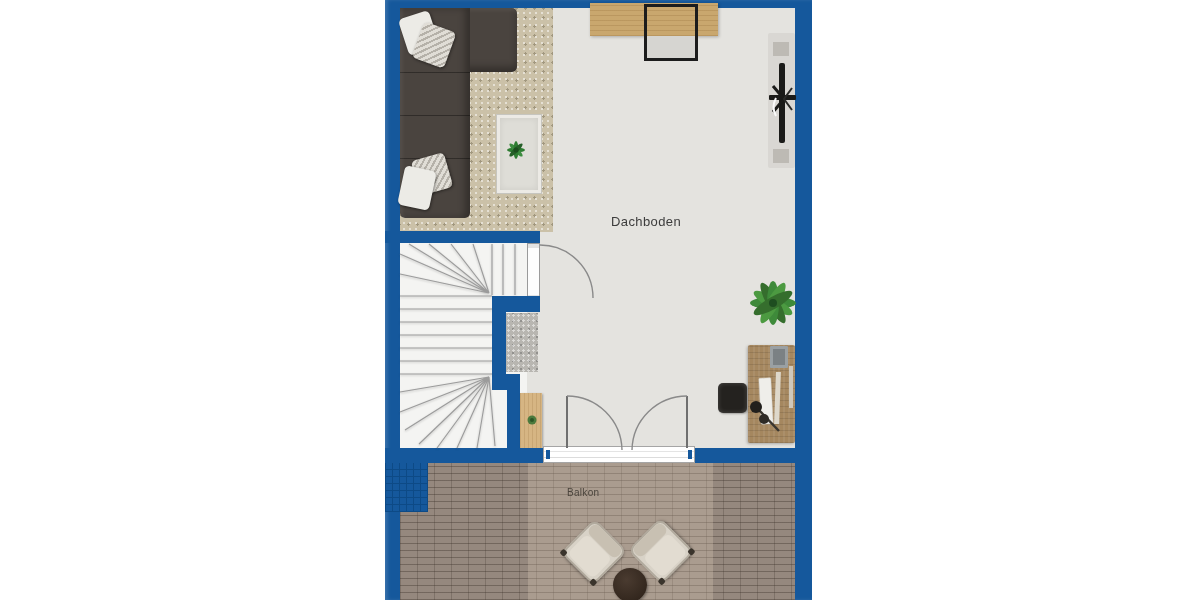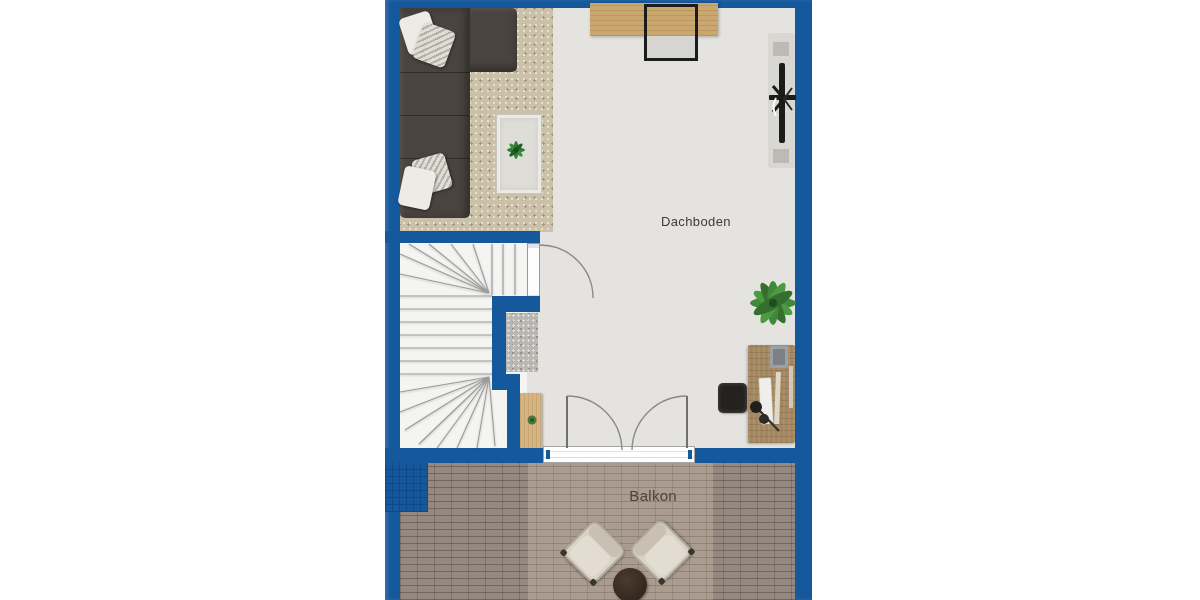--- a/index.html
+++ b/index.html
@@ -98,23 +98,23 @@
   .bchair .cushion{position:absolute;left:5px;top:16px;right:5px;bottom:4px;background:#e2dcd1;border-radius:6px;}
   .bchair .arm{position:absolute;width:6px;height:6px;background:#3a342c;border-radius:2px;bottom:-1px;}
   .bchair .arm.l{left:-1px;} .bchair .arm.r{right:-1px;}
   .bc-left{left:186px;top:528px;transform:rotate(45deg);}
   .bc-right{left:253px;top:527px;transform:rotate(-45deg);}
   .btable{left:228px;top:568px;width:34px;height:34px;border-radius:50%;
     background:radial-gradient(circle at 40% 35%,#4a3b30,var(--tableBrown,#32261d) 75%);
     box-shadow:1px 1px 3px rgba(0,0,0,.4);}
 
   
-  .room-label{color:var(--labelColor,#3c3c3c);text-align:right;}
+  .room-label{color:var(--labelColor,#3c3c3c);text-align:left;}
   .lbl-attic{left:226px;top:214px;width:120px;font-size:13px;letter-spacing:.4px;}
-  .lbl-balcony{left:212px;top:487px;width:80px;font-size:15px;color:#4a443c;letter-spacing:.3px;}
+  .lbl-balcony{left:182px;top:487px;width:80px;font-size:10px;color:#4a443c;letter-spacing:.3px;}
 
   
   .overlay{left:0;top:0;width:427px;height:600px;pointer-events:none;}
   .steps path{stroke:var(--stepLine,#9b9b9b);stroke-width:1.1;fill:none;}
   .arc path{stroke:#8a8a8a;stroke-width:1.4;fill:none;}
   .leaf{stroke:#6f6f6f;stroke-width:2;fill:none;}
 </style>
 </head>
 <body>
 

